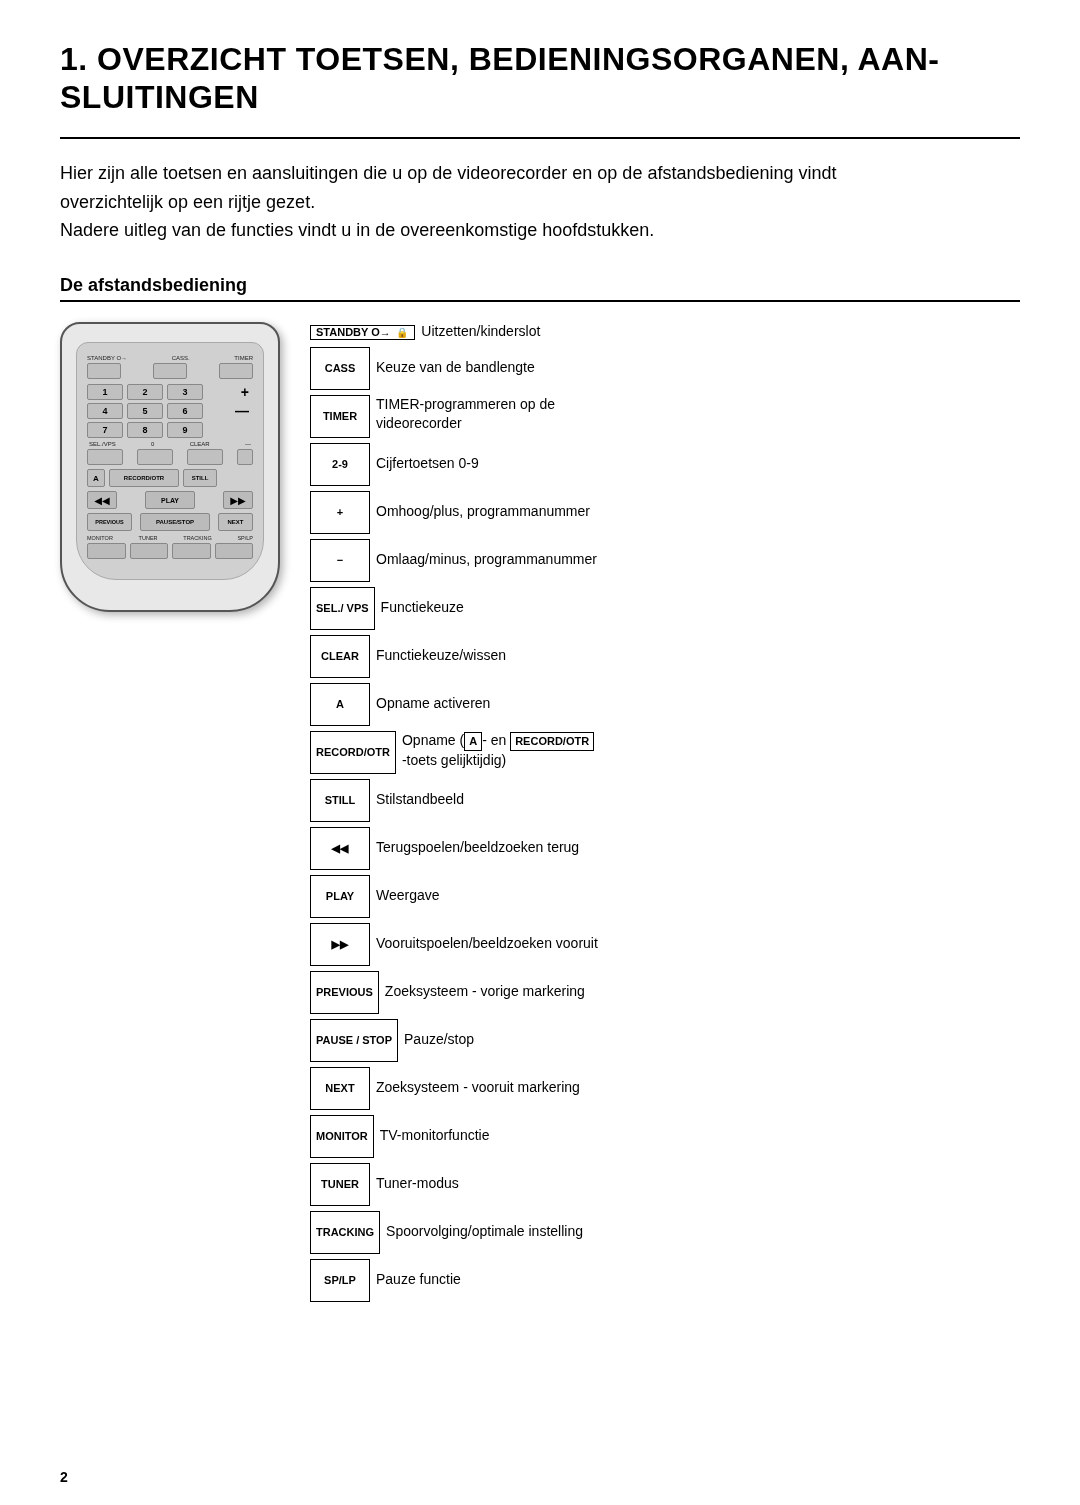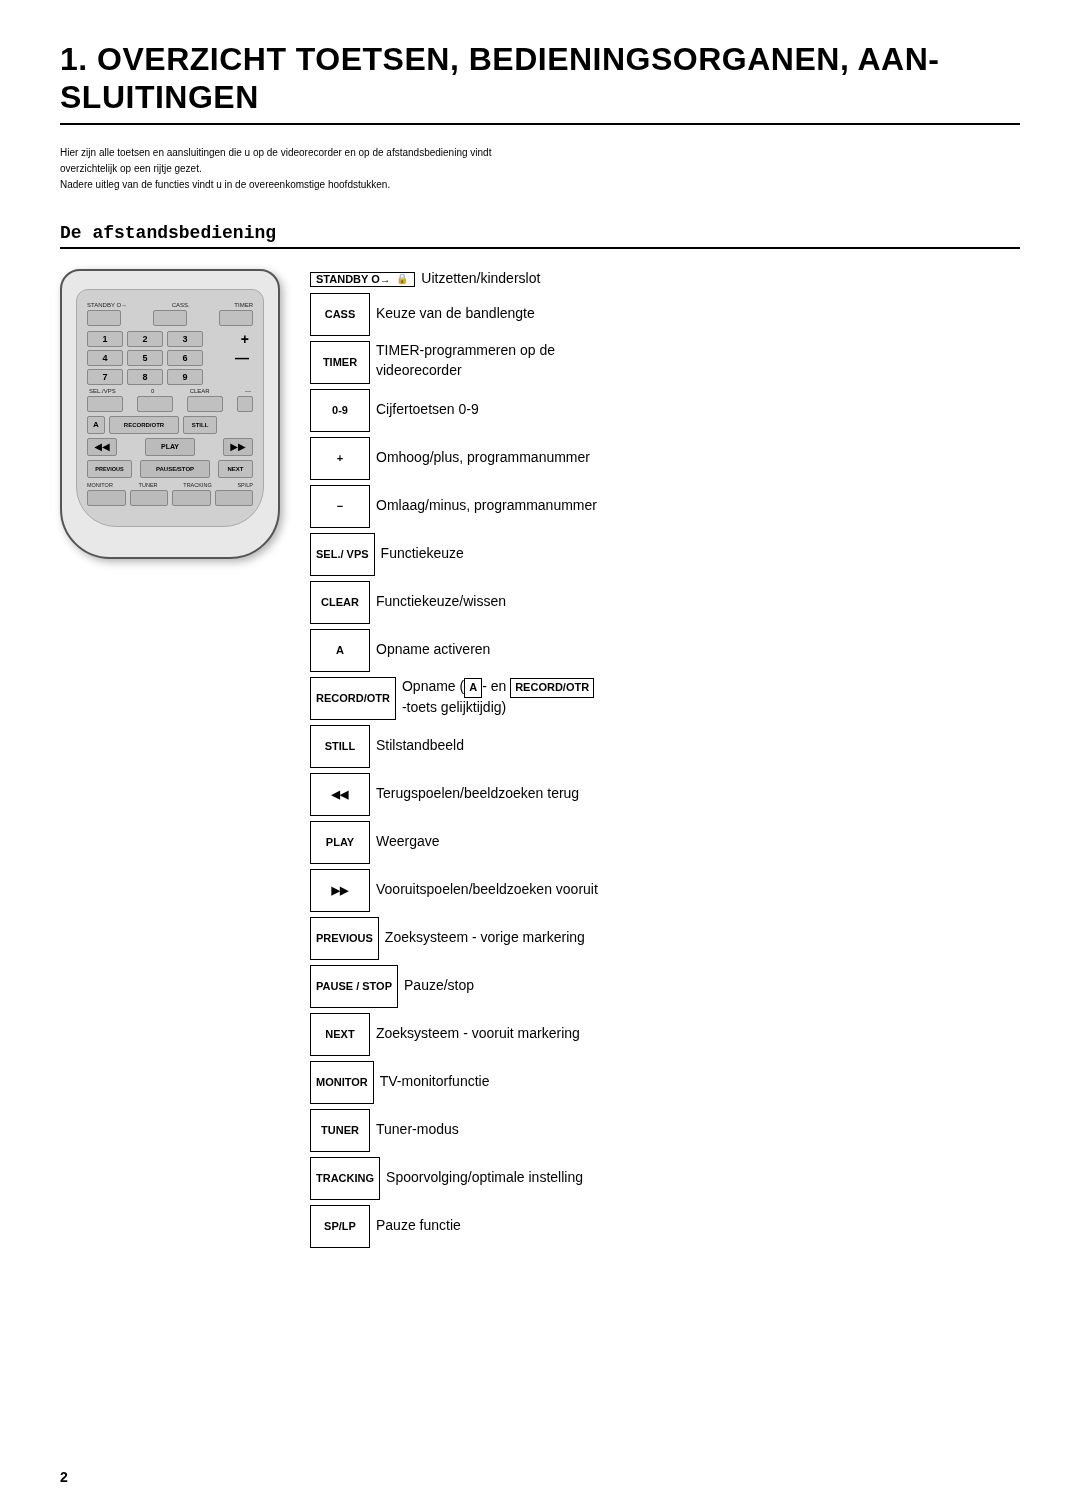--- a/index.html
+++ b/index.html
@@ -8,35 +8,34 @@
       font-family: Arial, Helvetica, sans-serif;
       width: 1080px;
       min-height: 1505px;
       padding: 40px 60px 40px 60px;
       color: #000;
     }
     h1 {
       font-size: 32px;
       font-weight: 900;
       line-height: 1.2;
-      margin-bottom: 6px;
+      margin-bottom: 20px;
       letter-spacing: 0.5px;
     }
     .intro-text {
-      font-size: 10px;
+      font-size: 18px;
       line-height: 1.6;
       margin-bottom: 30px;
     }
     .section-title {
       font-size: 18px;
       font-weight: bold;
       border-bottom: 2px solid #000;
       padding-bottom: 4px;
       margin-bottom: 20px;
-      font-family: Liberation Mono, monospace;
     }
     .hr-top {
       border: none;
       border-top: 2px solid #000;
       margin-bottom: 20px;
     }
     .content-area {
       display: flex;
       gap: 30px;
       align-items: flex-start;
@@ -348,21 +347,21 @@
     </div>
     <div class="legend-item">
       <span class="legend-key">CASS</span>
       <span class="legend-val">Keuze van de bandlengte</span>
     </div>
     <div class="legend-item" style="align-items:flex-start;">
       <span class="legend-key">TIMER</span>
       <span class="legend-val">TIMER-programmeren op de<br>videorecorder</span>
     </div>
     <div class="legend-item">
-      <span class="legend-key">0-9</span>
+      <span class="legend-key">2-9</span>
       <span class="legend-val">Cijfertoetsen 0-9</span>
     </div>
     <div class="legend-item">
       <span class="legend-key">+</span>
       <span class="legend-val">Omhoog/plus, programmanummer</span>
     </div>
     <div class="legend-item">
       <span class="legend-key">−</span>
       <span class="legend-val">Omlaag/minus, programmanummer</span>
     </div>

